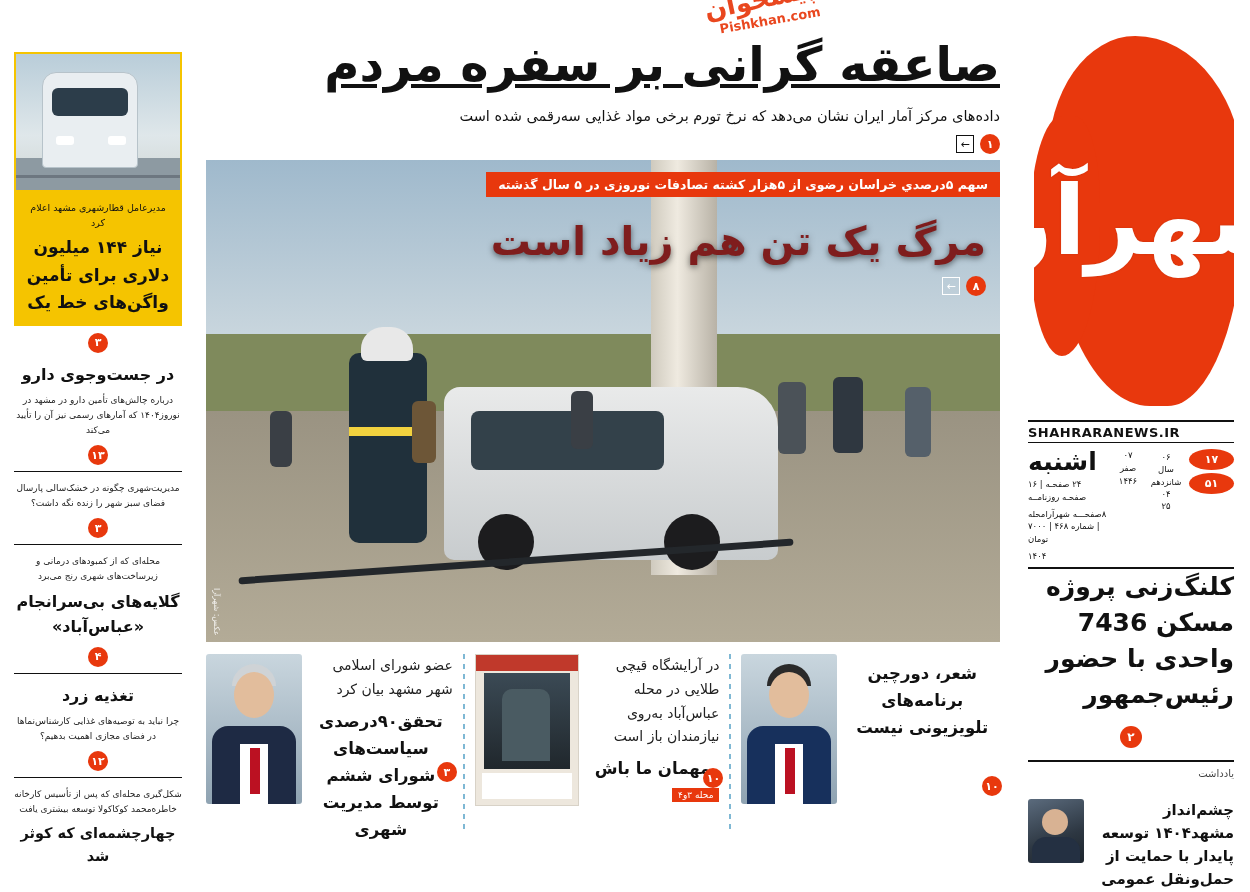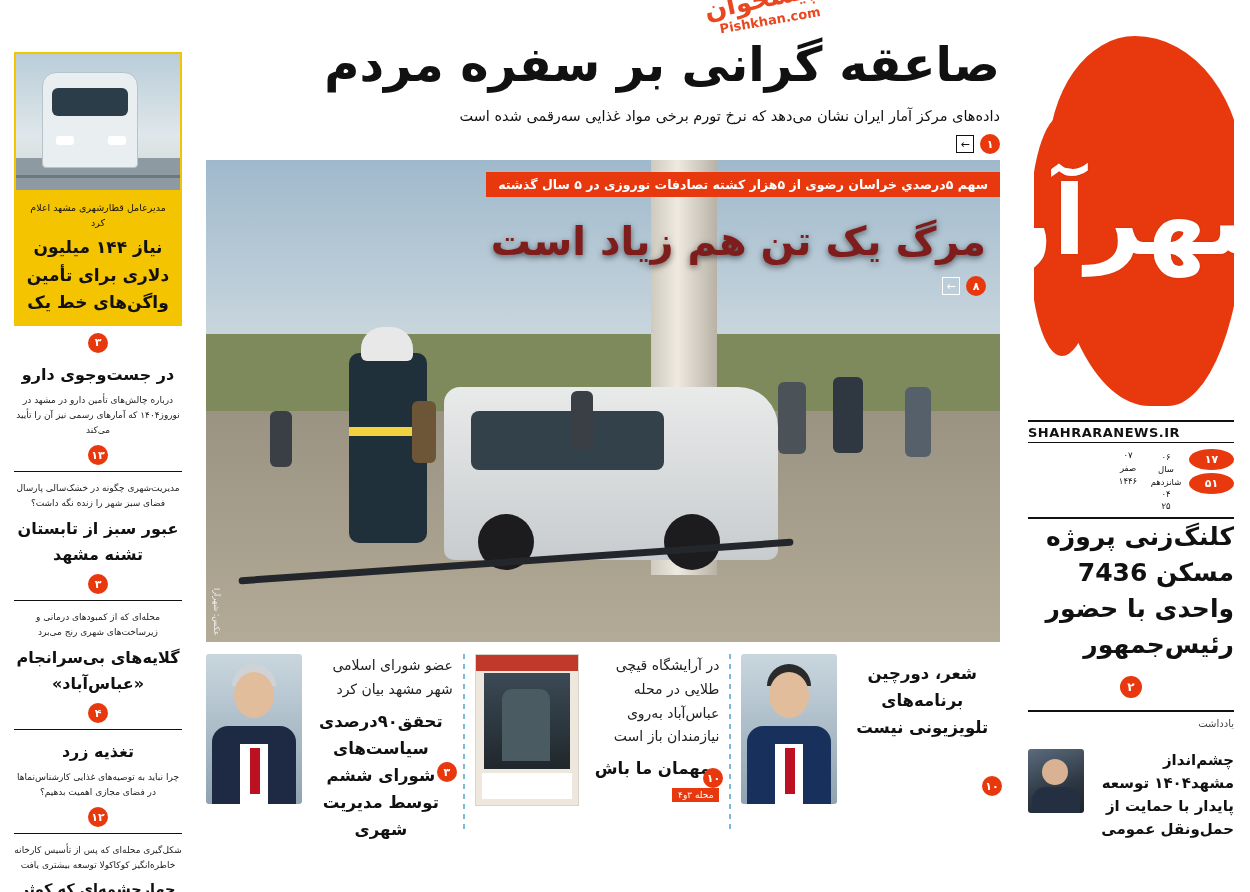--- a/index.html
+++ b/index.html
@@ -90,21 +90,21 @@
   .yb-title{font-size:17px;font-weight:bold;text-align:center;line-height:1.6;}
   .sb-item { padding:9px 0 6px; border-bottom:1.5px solid #111; }
   .sb-badge { width:20px;height:20px;border-radius:50%;background:#e8380d;color:#fff;font-size:11px;display:flex;align-items:center;justify-content:center;font-weight:bold;margin:7px auto 0;}
   .sb-title{font-size:16px;font-weight:bold;text-align:center;line-height:1.6;}
   .sb-title.sm{font-size:14.5px;}
   .sb-kicker{font-size:9px;line-height:1.65;text-align:center;color:#222;margin-bottom:5px;}
   .sb-body{font-size:9px;line-height:1.7;text-align:center;color:#222;margin-top:5px;}
 
   
   .center { position:absolute; left:196px; top:0; width:818px; height:892px; padding:34px 14px 6px 10px;}
-  .head-title{ font-size:48px; font-weight:bold; text-align:right; line-height:1.25; letter-spacing:-1px;}
+  .head-title{ font-size:48px; font-weight:bold; text-align:right; line-height:1.25; letter-spacing:-1px;text-decoration:underline;}
   .head-sub{ font-size:14.5px; text-align:right; margin-top:14px; color:#111;}
   .head-badge-row{display:flex; justify-content:flex-start; align-items:center; gap:6px; margin-top:10px;}
   .arrow-sq{width:18px;height:18px;border:1.5px solid #111;display:flex;align-items:center;justify-content:center;font-size:11px;}
   .num-circ{width:20px;height:20px;border-radius:50%;background:#e8380d;color:#fff;font-size:11px;font-weight:bold;display:flex;align-items:center;justify-content:center;}
 
   .main-photo{ position:relative; width:100%; height:482px; margin-top:6px; overflow:hidden; background:#9aa79a;}
   .mp-sky{position:absolute;left:0;top:0;width:100%;height:42%;background:linear-gradient(#9fb9cc,#cfdae0);}
   .mp-field{position:absolute;left:0;top:36%;width:100%;height:22%;background:#7f8a5c;}
   .mp-road{position:absolute;left:0;bottom:0;width:100%;height:48%;background:linear-gradient(#9a9382,#b3ab97);}
   .mp-pole{position:absolute;left:56%;top:0;width:66px;height:86%;background:linear-gradient(90deg,#cfcabe,#efeae0 40%,#b8b2a6);}
@@ -175,20 +175,26 @@
         <div class="badge-circ">۵۱</div>
       </div>
       <div class="issue-date-col" style="white-space:pre-line">۰۶
 سال
 شانزدهم
 ۰۴
 ۲۵</div>
       <div class="issue-greg" style="white-space:pre-line">۰۷
 صفر
 ۱۴۴۶</div>
+      <div class="issue-main">
+        <div class="weekday">اشنبه</div>
+        <div class="issue-meta">۲۴ صفحـه | ۱۶ صفحـه روزنامــه</div>
+        <div class="issue-meta">۸صفحـــه شهرآرامحله | شماره ۴۶۸ | ۷۰۰۰ تومان</div>
+        <div class="issue-meta">۱۴۰۴</div>
+      </div>
     </div>
 
     <div class="lead-title">کلنگ‌زنی پروژه مسکن 7436 واحدی با حضور رئیس‌جمهور</div>
     <div class="pagebadge">۲</div>
 
     <div class="note-box">
       <div class="note-head">یادداشت</div>
       <div class="note-flex">
         <div class="note-text">
           <div class="note-title">چشم‌انداز مشهد۱۴۰۴ توسعه پایدار با حمایت از حمل‌ونقل عمومی</div>
@@ -313,36 +319,35 @@
     <div class="sb-badge">۳</div>
 
     <div class="sb-item">
       <div class="sb-title">در جست‌وجوی دارو</div>
       <div class="sb-body">درباره چالش‌های تأمین دارو در مشهد در نوروز۱۴۰۴ که آمارهای رسمی نیز آن را تأیید می‌کند</div>
       <div class="sb-badge">۱۳</div>
     </div>
 
     <div class="sb-item">
       <div class="sb-kicker">مدیریت‌شهری چگونه در خشک‌سالی پارسال فضای سبز شهر را زنده نگه داشت؟</div>
-      <div class="sb-title">عبور سبز از تابستان تشنه مشهد</div>
       <div class="sb-badge">۳</div>
     </div>
 
     <div class="sb-item">
       <div class="sb-kicker">محله‌ای که از کمبودهای درمانی و زیرساخت‌های شهری رنج می‌برد</div>
       <div class="sb-title">گلایه‌های بی‌سرانجام «عباس‌آباد»</div>
       <div class="sb-badge">۴</div>
     </div>
 
     <div class="sb-item">
       <div class="sb-title">تغذیه زرد</div>
       <div class="sb-body">چرا نباید به توصیه‌های غذایی کارشناس‌نماها در فضای مجازی اهمیت بدهیم؟</div>
       <div class="sb-badge">۱۲</div>
     </div>
 
     <div class="sb-item" style="border-bottom:none">
-      <div class="sb-kicker">شکل‌گیری محله‌ای که پس از تأسیس کارخانه خاطره‌انگیز کوکاکولا توسعه بیشتری یافت</div>
+      <div class="sb-kicker">شکل‌گیری محله‌ای که پس از تأسیس کارخانه خاطره‌محمد کوکاکولا توسعه بیشتری یافت</div>
       <div class="sb-title sm">چهارچشمه‌ای که کوثر شد</div>
 
     </div>
   </div>
 
 </div>
 
 </body></html>

